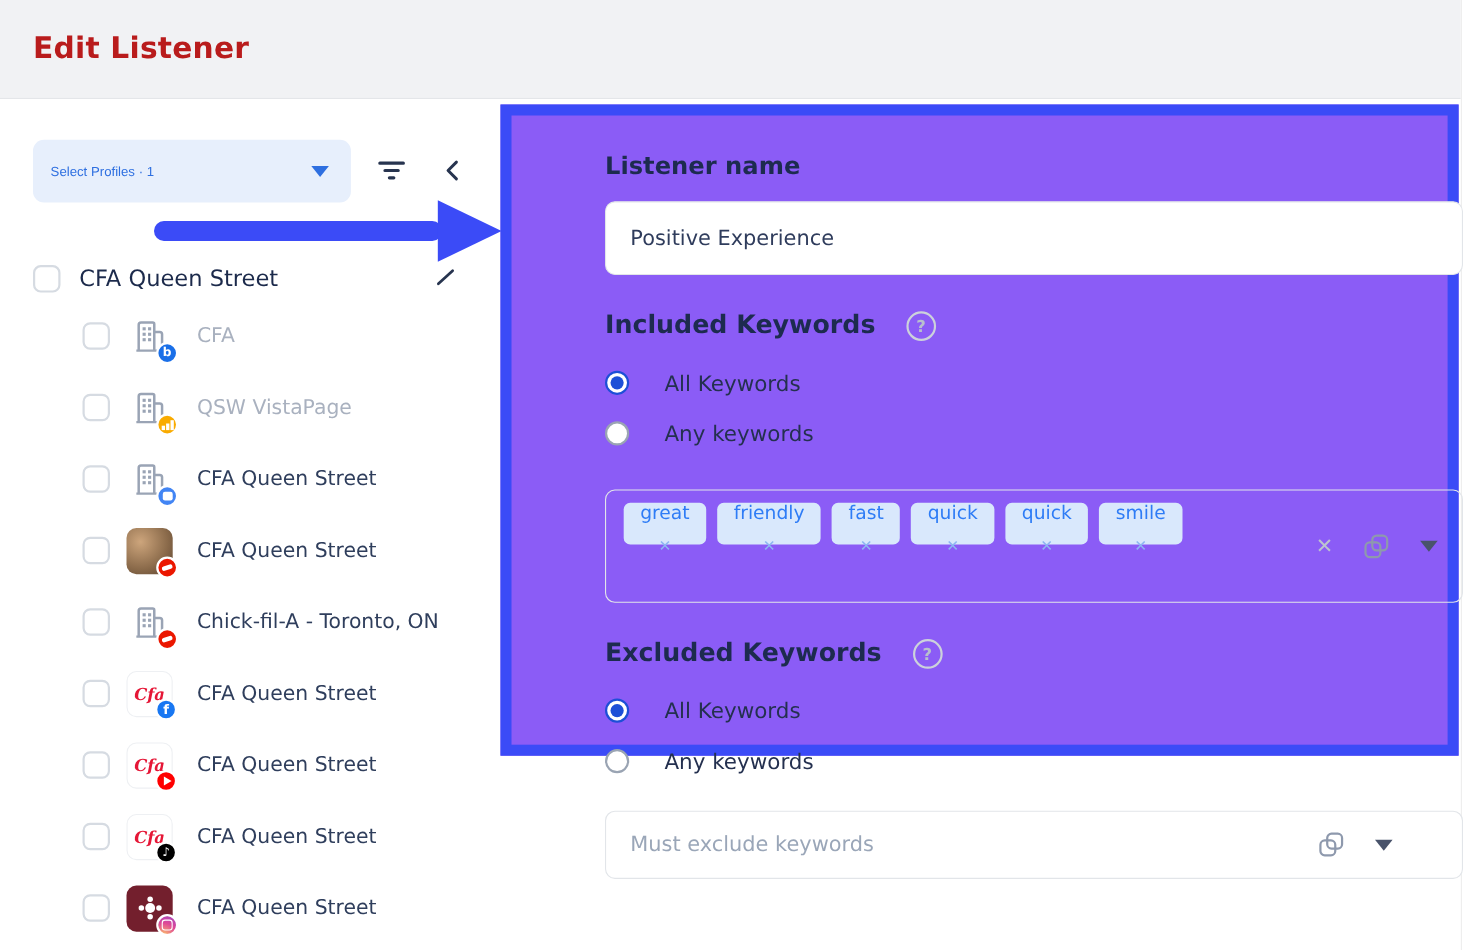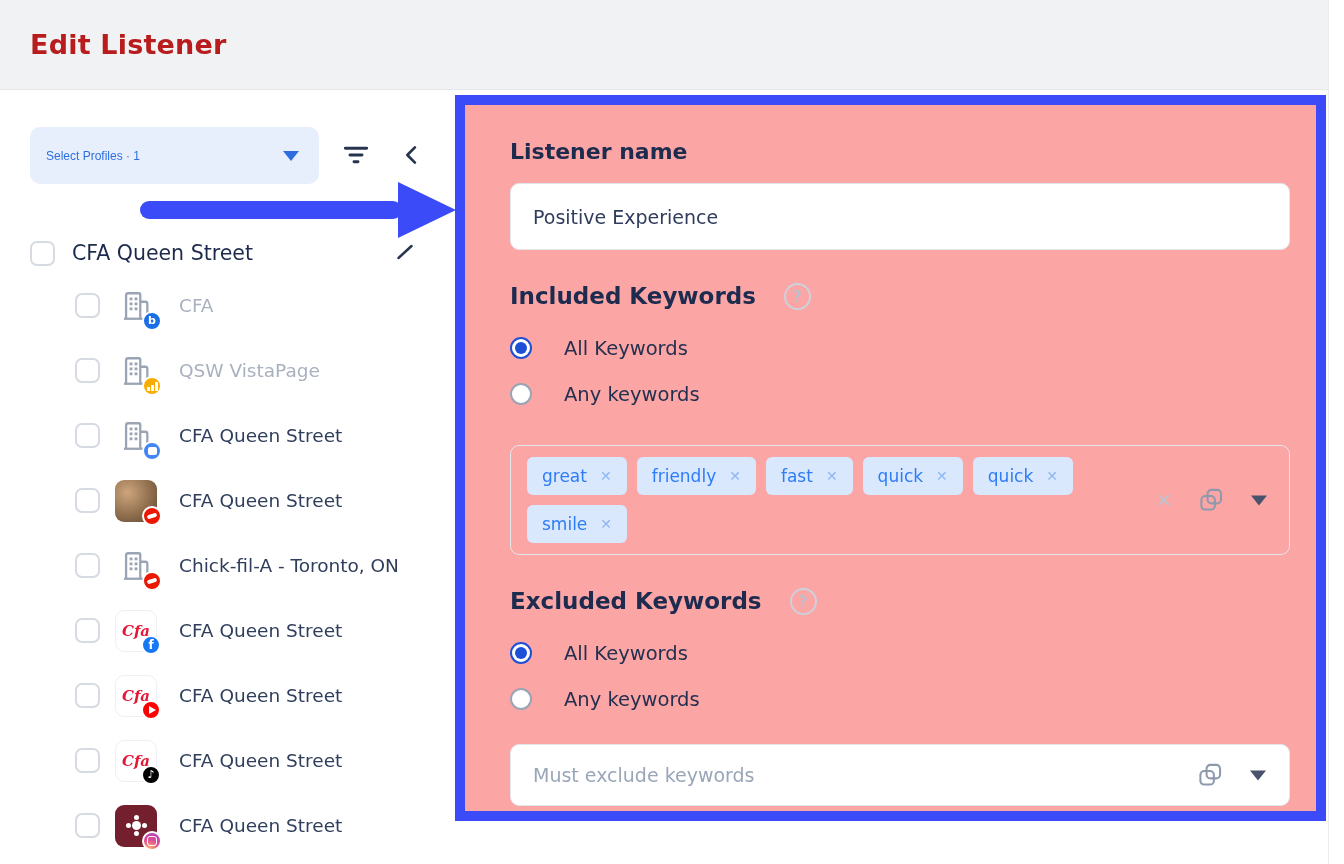--- a/index.html
+++ b/index.html
@@ -88,22 +88,22 @@
   .cfa-logo::before { content:"Cfa"; font-family:"DejaVu Serif", serif; font-style:italic; font-weight:700; color:#e51636; font-size:15px; }
 
   
   .annotation-arrow { position:absolute; left:140px; top:182px; width:316px; height:56px; pointer-events:none; z-index:5; }
   .annotation-arrow .shaft { position:absolute; left:0; top:19px; width:262px; height:18px; border-radius:10px; background:#3b4bf7; }
   .annotation-arrow .head { position:absolute; left:258px; top:0; width:0; height:0;
     border-top:28px solid transparent; border-bottom:28px solid transparent; border-left:58px solid #3b4bf7; }
 
   
   .panel {
-    position:absolute; left:455px; top:95px; width:871px; height:726px;
-    border:10px solid #3b4bf7; background:#fca5a5; z-index:4;
+    position:absolute; left:455px; top:95px; width:871px; height:592px;
+    border:10px solid #3b4bf7; background:#8b5cf6; z-index:4;padding-left:40px;
   }
   .panel-inner { padding:30px 26px 0 45px; }
 
   .section-label { font-size:22px; font-weight:600; color:#1d2b4f; line-height:33px; }
 
   .field { position:relative; }
   .text-input {
     width:780px; height:67px; border:1px solid #e2e5e9; border-radius:9px;
     padding:0 22px; font-size:19px; color:#2f3c5c; font-family:inherit; background:#fff; outline:none;
     margin-top:15px; display:block;
@@ -127,21 +127,21 @@
   .radio.selected::after { content:""; width:12px; height:12px; border-radius:50%; background:#1d4fd7; }
   .radio-row .radio-label { margin-left:32px; font-size:19.5px; font-weight:500; color:#24304f; }
 
   .chips-box {
     position:relative; width:780px; min-height:103px; border:1px solid #e2e5e9; border-radius:9px;
     margin-top:28px; padding:11px 170px 11px 16px;
   }
   .chips-wrap { display:flex; flex-wrap:wrap; gap:10px; max-width:560px; }
   .chip {
     display:inline-flex; align-items:center; gap:13px; height:38px; padding:0 15px;
-    background:#d9e8fc; border-radius:6px; color:#2e7cf6; font-size:17px;
+    background:#d9e8fc; border-radius:6px; color:#2e7cf6; font-size:17px;flex-direction:column;
   }
   .chip .chip-x { color:#8db6f2; font-size:14px; cursor:pointer; line-height:1; background:none; border:none; font-family:inherit; }
   .chip .chip-x::before { content:"✕"; }
 
   .box-tools { position:absolute; right:22px; top:50%; transform:translateY(-50%); display:flex; align-items:center; gap:26px; }
   .clear-x { background:none; border:none; cursor:pointer; color:#bcc3cf; font-size:19px; font-weight:700; font-family:inherit; line-height:1; }
   .clear-x::before { content:"✕"; }
   .copy-btn { background:none; border:none; cursor:pointer; line-height:0; padding:0; }
   .caret-dark { width:0; height:0; border-left:8px solid transparent; border-right:8px solid transparent; border-top:10px solid #49536b; background:none; padding:0; cursor:pointer; }
   button.caret-dark { border-bottom:none; }

